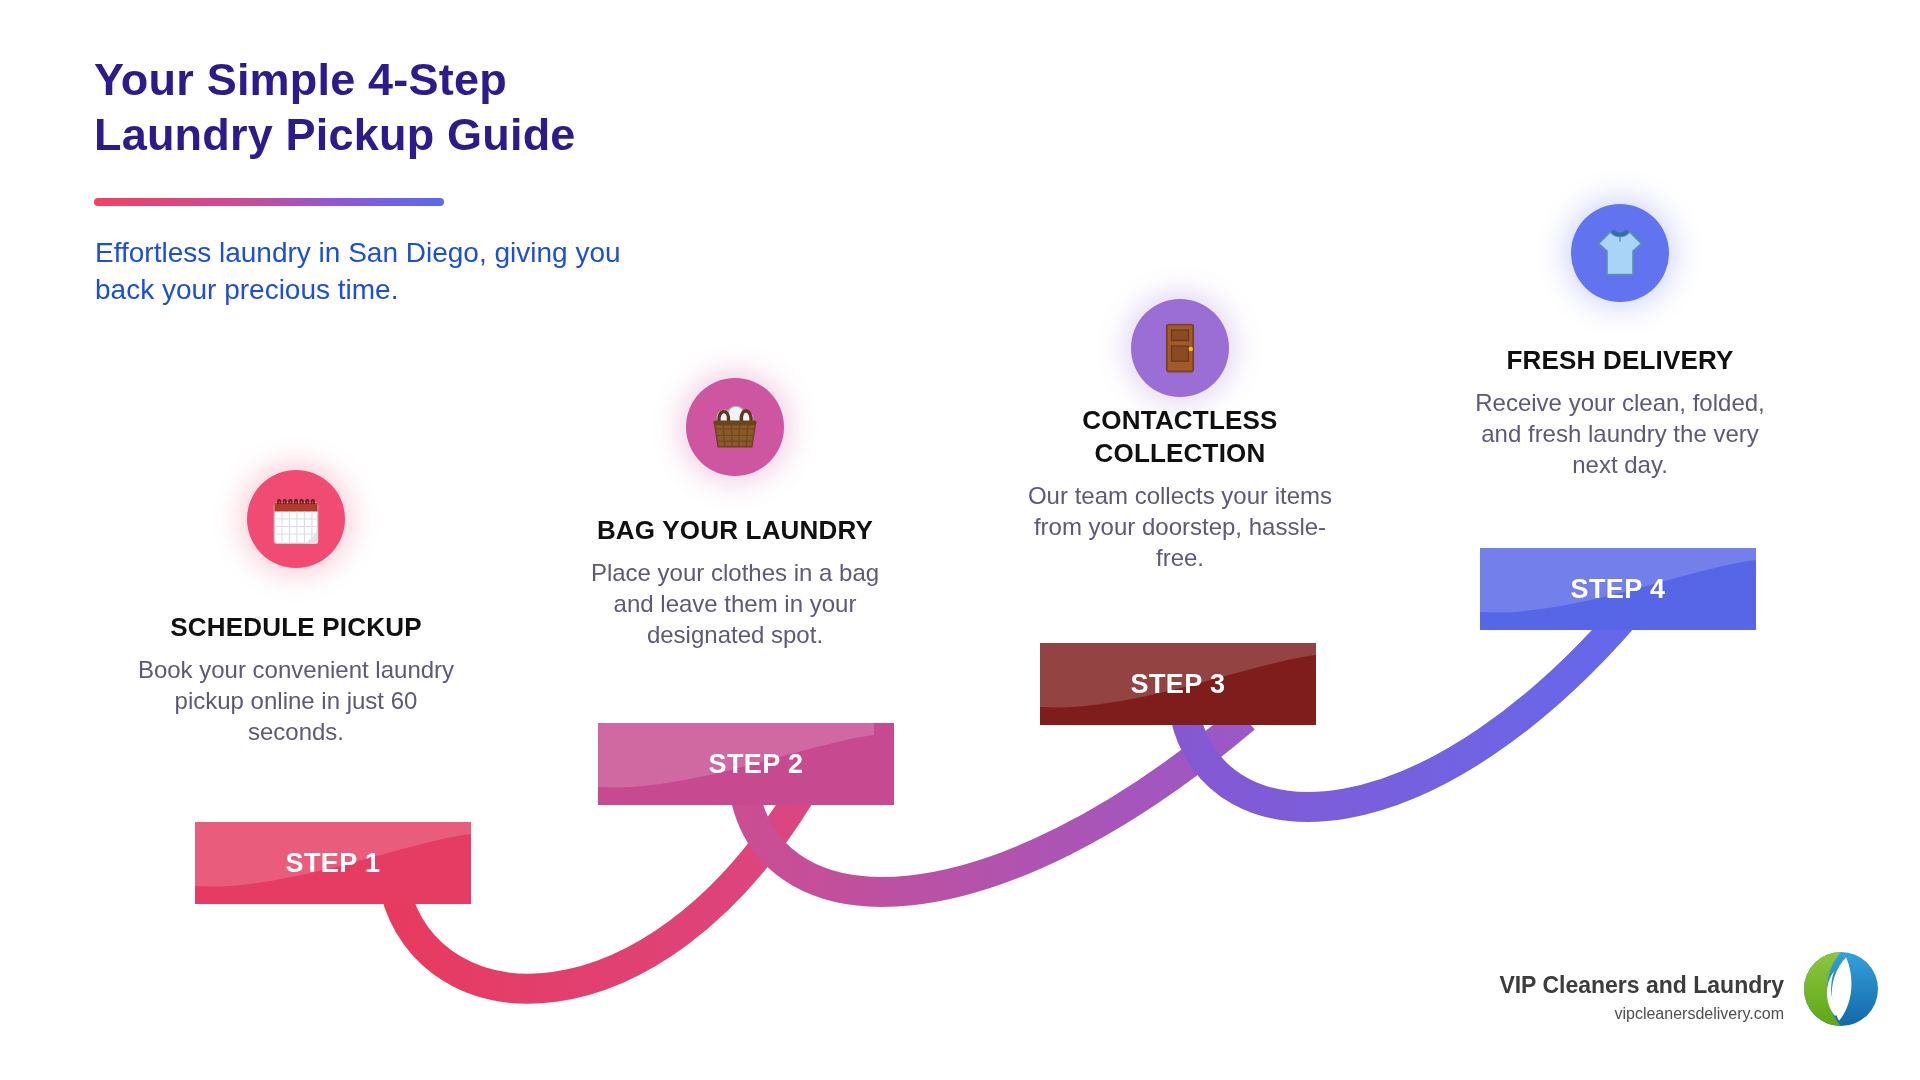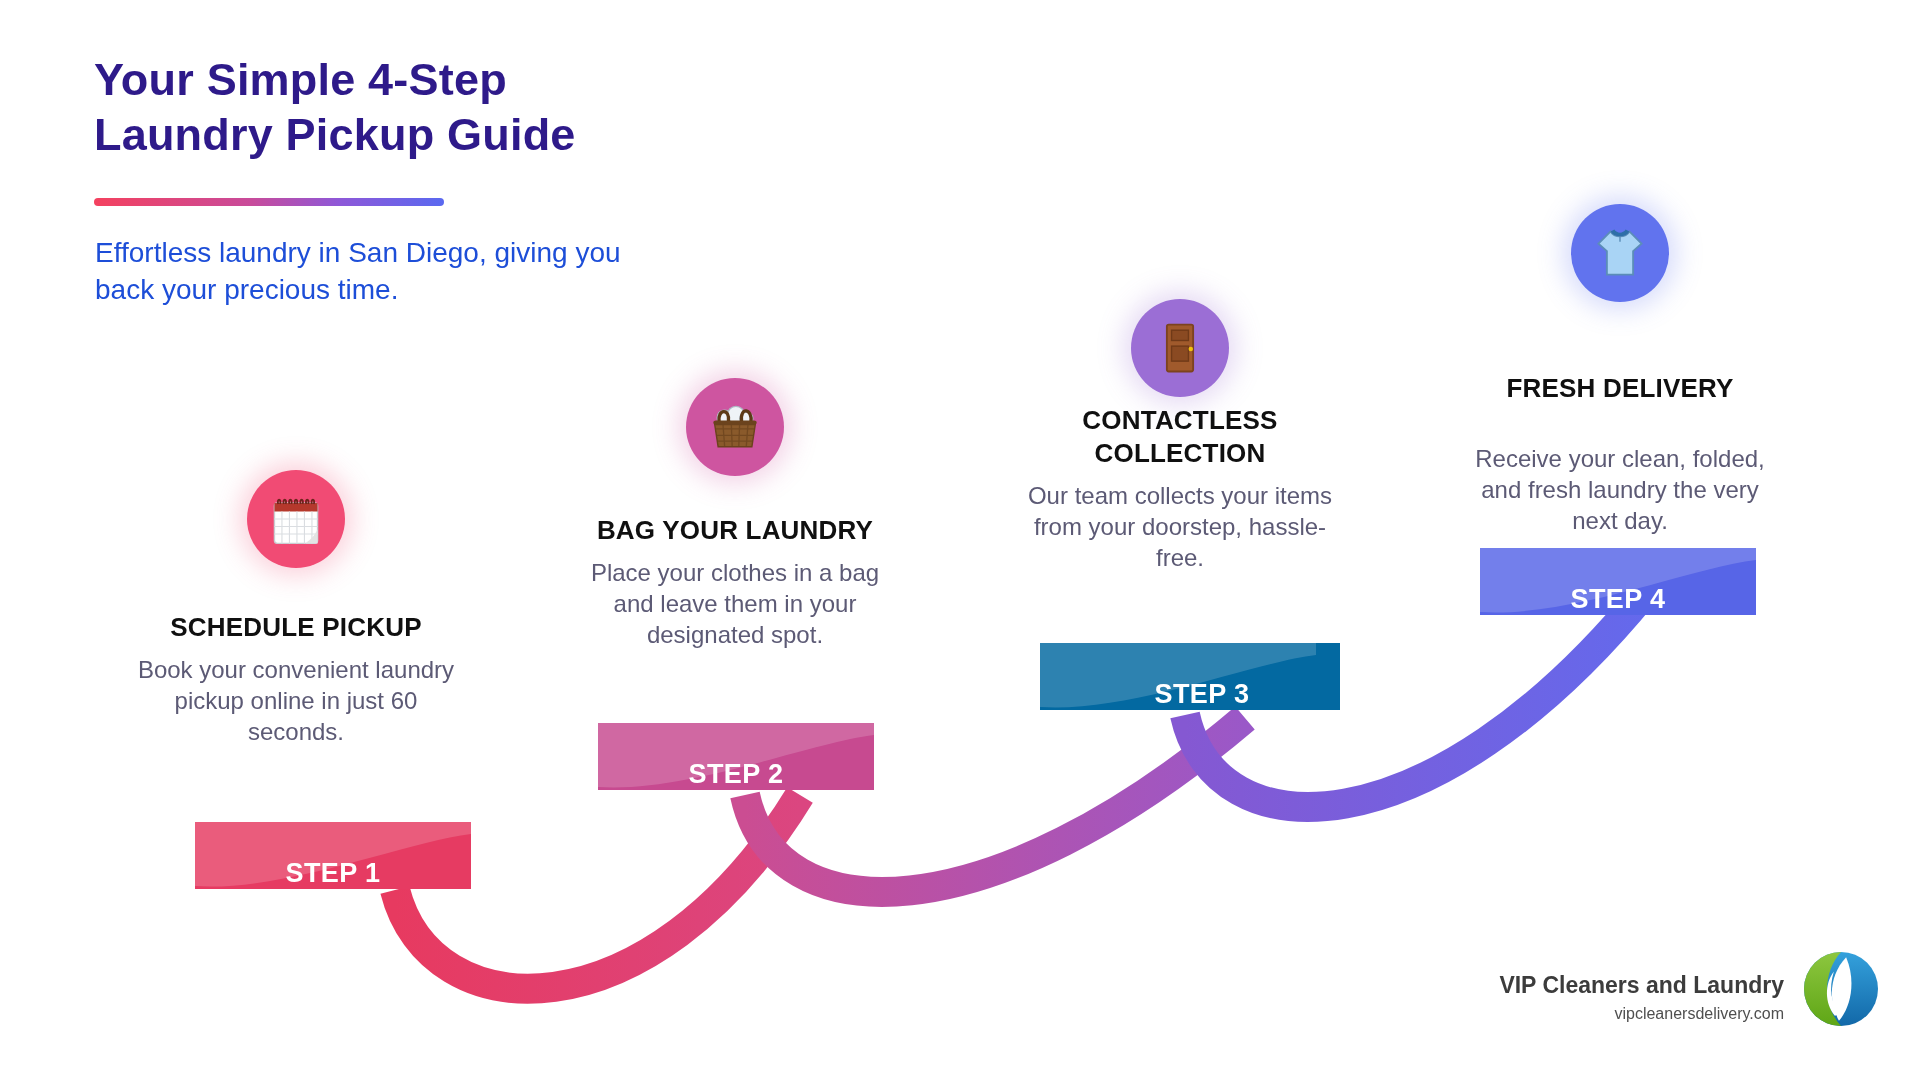--- a/index.html
+++ b/index.html
@@ -23,41 +23,41 @@
   .subtitle{
     left:95px;top:234px;width:540px;
     font-size:28px;line-height:37px;color:#1d4ed8;white-space:pre-line;
   }
 
   
   svg.curves{left:0;top:0;z-index:1;}
 
   
   .step-box{
-    width:276px;height:67px;z-index:2;overflow:hidden;
-    display:flex;align-items:flex-end;justify-content:center;
+    width:276px;height:82px;z-index:2;overflow:hidden;
+    display:flex;align-items:center;justify-content:center;
   }
   .step-box svg.shine{position:absolute;left:0;top:0;}
   .step-box .step-label{
     position:relative;color:#ffffff;font-size:27px;font-weight:700;letter-spacing:0.4px;
   }
   .box-1{left:158px;top:822px;background:#E63B62;margin-left:37px;}
   .box-2{left:598px;top:723px;background:#C74A90;}
   .box-3{left:1040px;top:643px;background:#8253C5;}
   .box-4{left:1480px;top:548px;background:#5765E7;}
 
   
   .step-col{
     width:360px;z-index:3;display:flex;flex-direction:column;align-items:center;
     text-align:center;
   }
   .col-1{left:116px;top:470px;}
   .col-2{left:555px;top:378px;}
   .col-3{left:1000px;top:299px;}
-  .col-4{left:1440px;top:204px;gap:28px;}
+  .col-4{left:1440px;top:204px;}
   .icon-circle{
     width:98px;height:98px;border-radius:50%;
     display:flex;align-items:center;justify-content:center;flex:0 0 auto;
   }
   .step-title{
     font-size:26px;line-height:33px;font-weight:700;color:#101010;
     letter-spacing:0.2px;white-space:pre-line;
   }
   .col-1 .step-title{margin-top:43px;}
   .col-2 .step-title{margin-top:38px;}
@@ -103,27 +103,27 @@
 <div class="abs title-underline"></div>
 <div class="abs subtitle">Effortless laundry in San Diego, giving you
 back your precious time.</div>
 
 <div class="abs step-box box-1" style="background: rgb(230, 59, 98);">
   <svg class="shine" width="276" height="95" viewBox="0 0 276 95">
       <path d="M0,0 H276 V12 C210,20 90,70 0,64 Z" fill="rgba(255,255,255,0.17)"></path>
     </svg>
   <span class="step-label">STEP 1</span>
 </div>
-<div class="abs step-box box-2" style="background: rgb(199, 74, 144);">
+<div class="abs step-box box-2" style="background: rgb(199, 74, 144); padding-left: 20px;">
   <svg class="shine" width="276" height="95" viewBox="0 0 276 95">
       <path d="M0,0 H276 V12 C210,20 90,70 0,64 Z" fill="rgba(255,255,255,0.17)"></path>
     </svg>
   <span class="step-label">STEP 2</span>
 </div>
-<div class="abs step-box box-3" style="background: #0369a1; padding-left: 24px;">
+<div class="abs step-box box-3" style="background: #7f1d1d;">
   <svg class="shine" width="276" height="95" viewBox="0 0 276 95">
       <path d="M0,0 H276 V12 C210,20 90,70 0,64 Z" fill="rgba(255,255,255,0.17)"></path>
     </svg>
   <span class="step-label">STEP 3</span>
 </div>
 <div class="abs step-box box-4" style="background: rgb(87, 101, 231);">
   <svg class="shine" width="276" height="95" viewBox="0 0 276 95">
       <path d="M0,0 H276 V12 C210,20 90,70 0,64 Z" fill="rgba(255,255,255,0.17)"></path>
     </svg>
   <span class="step-label">STEP 4</span>

